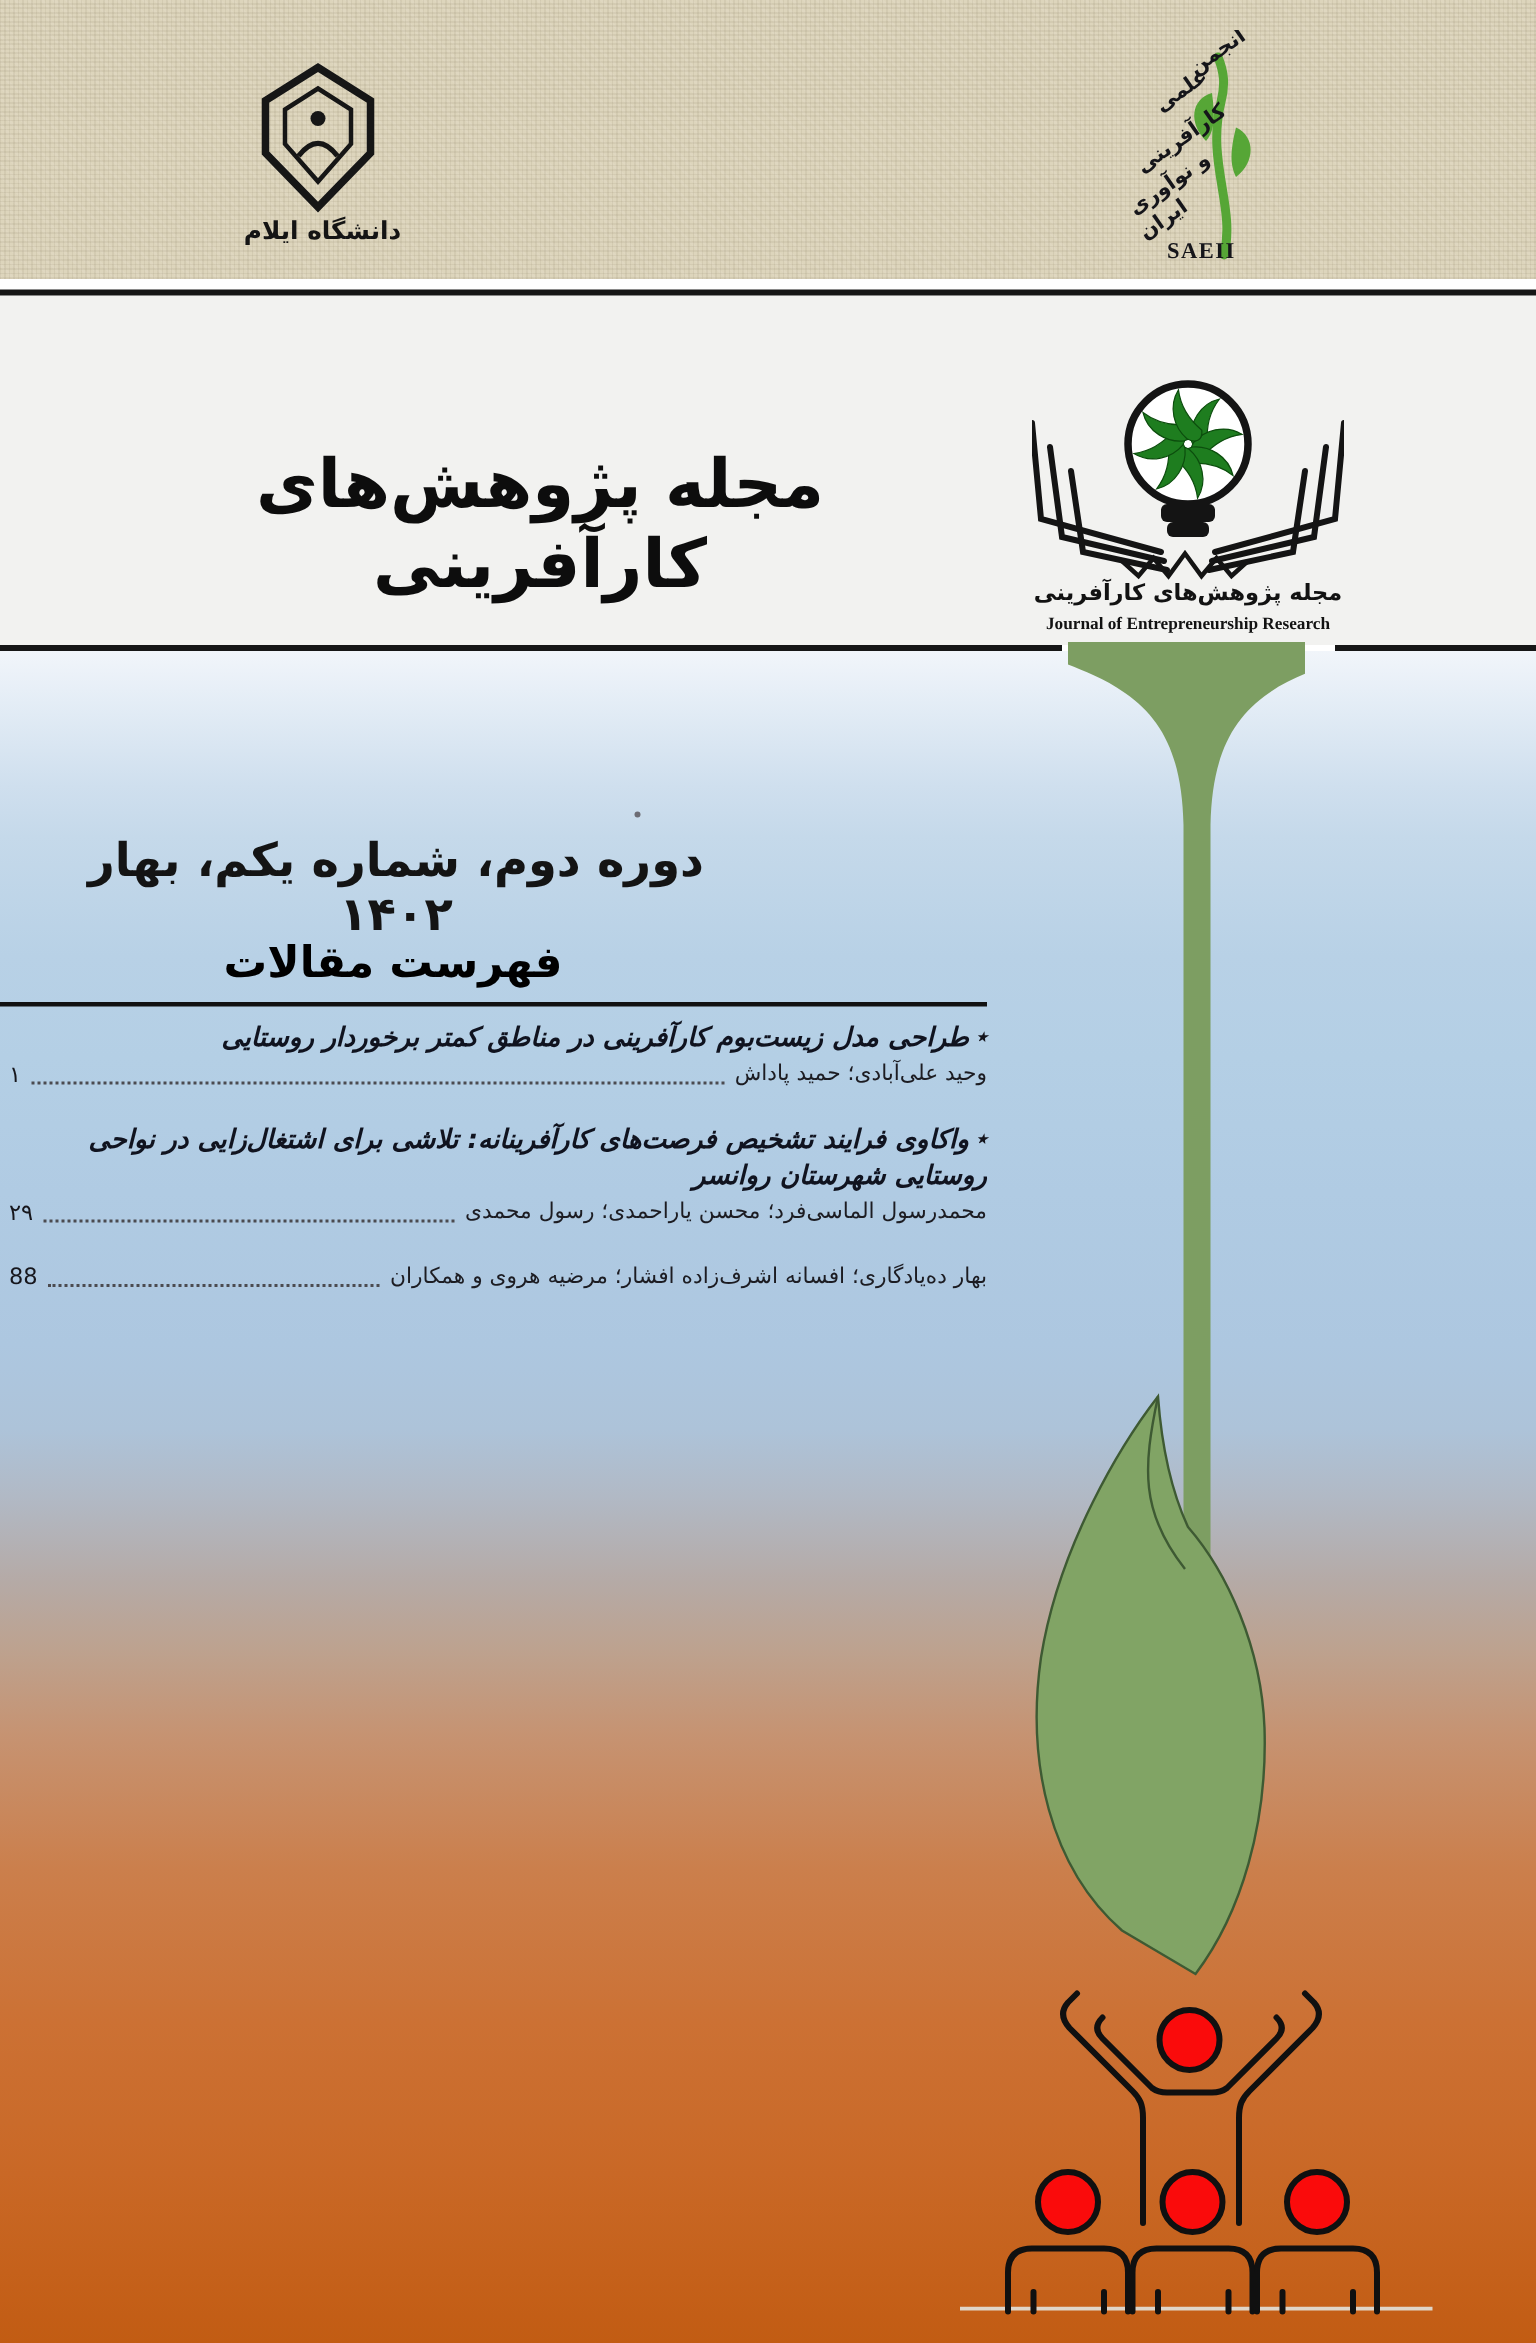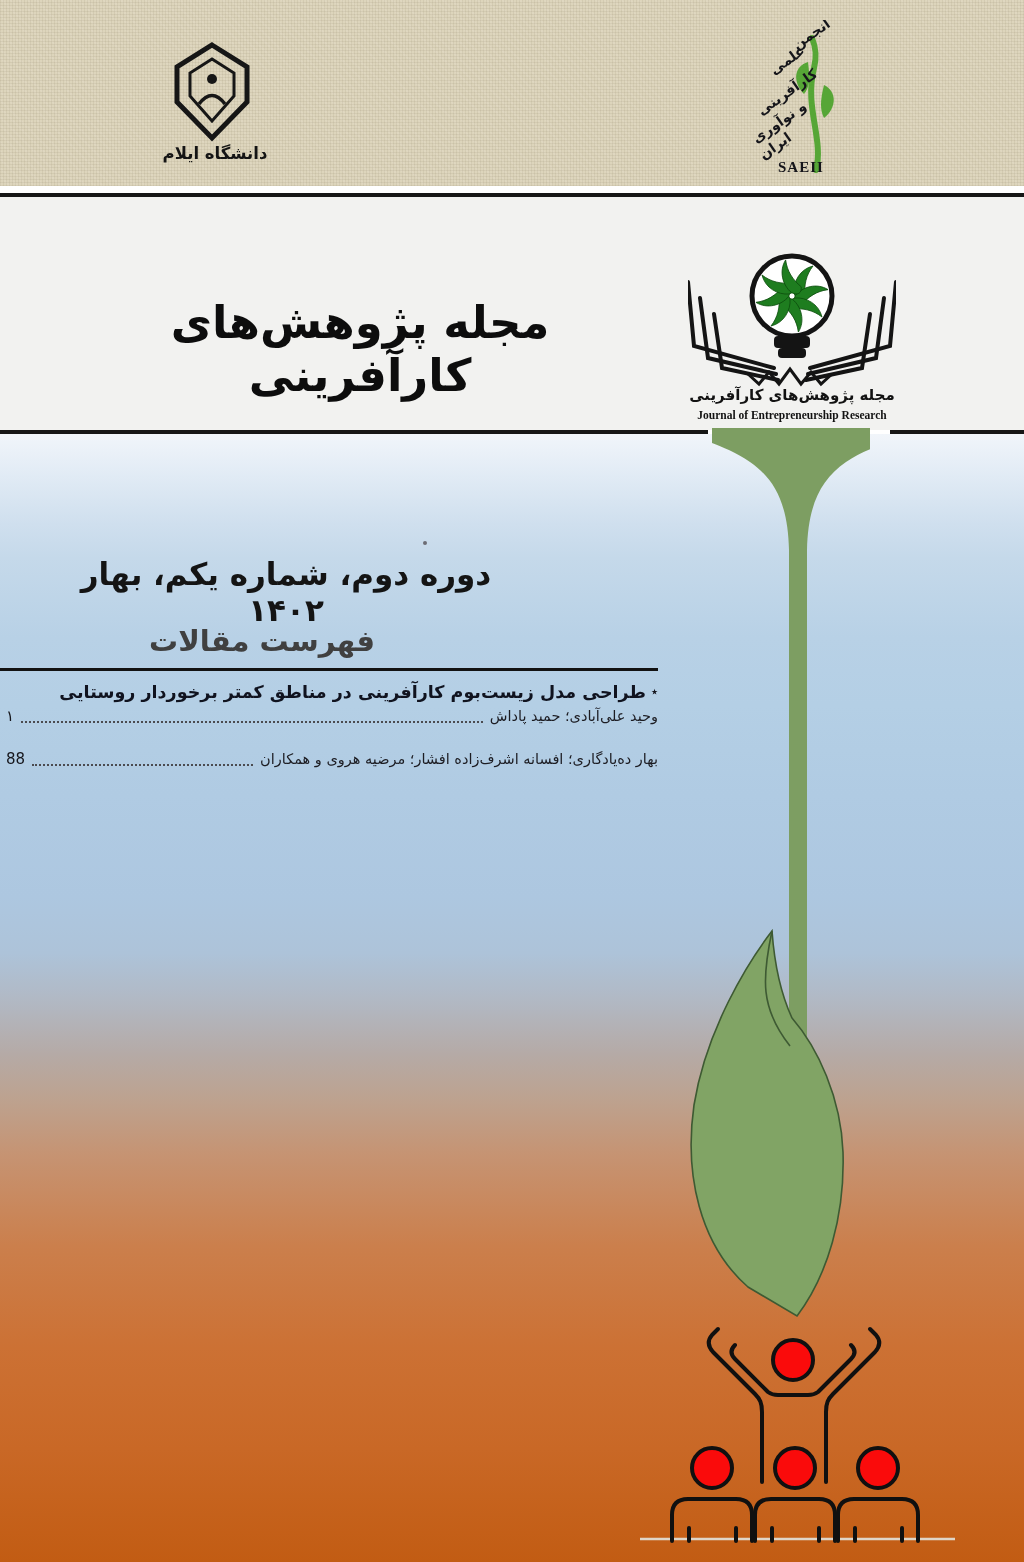--- a/index.html
+++ b/index.html
@@ -33,39 +33,39 @@
   .band-main{
     position:absolute;left:0;top:434px;width:1024px;height:1128px;
     background:linear-gradient(180deg,
       #f1f5fa 0%, #e4edf6 3%, #cfdfee 8%, #c5d9ea 11%,
       #b8d1e6 18%, #b4cfe5 24%, #b0cbe3 32%, #adc7e0 41%,
       #adc3d9 46%, #b1b9c5 50%, #b5aaa6 55%, #bda28f 59%,
       #c69372 64%, #cb7f4c 72%, #cc7134 81%, #c96826 90%, #c25c13 100%);
   }
 
   .issue-line{
-    position:absolute;left:61px;top:556px;width:450px;
+    position:absolute;left:39px;top:556px;width:450px;
     text-align:center;direction:rtl;
     font-size:31px;font-weight:bold;color:#141414;
   }
   .toc-heading{
     position:absolute;left:112px;top:624px;width:300px;
     text-align:center;direction:rtl;
-    font-size:29px;font-weight:bold;color:#404040;
+    font-size:29px;font-weight:bold;color:#000000;
   }
   #toc-rule{left:0;top:668px;width:658px;height:3px;background:#121212;}
 
   .tiny-dot{position:absolute;left:423px;top:541px;width:4px;height:4px;border-radius:50%;background:#6c6c74;}
 
   
   .toc{position:absolute;left:6px;top:680px;width:652px;direction:rtl;}
   .toc-entry{margin-bottom:20px;}
   .toc-title{
     direction:rtl;text-align:right;
-    font-size:17.5px;font-weight:bold;color:#10131f;line-height:24px;
+    font-size:17.5px;font-weight:bold;color:#10131f;line-height:24px;font-style:italic;
   }
   .toc-bullet{font-size:13px;color:#14141c;vertical-align:2px;margin-left:5px;}
   .toc-byline{
     display:flex;direction:rtl;align-items:flex-end;
     font-size:14.5px;color:#1c1c22;line-height:23px;margin-top:1px;
   }
   .toc-authors{white-space:nowrap;}
   .toc-leader{flex:1 1 auto;border-bottom:2px dotted #4b4b50;margin:0 7px 5px 7px;min-width:20px;}
   .toc-page{white-space:nowrap;font-size:15px;color:#16161c;}
 
@@ -160,20 +160,28 @@
     <div class="toc-entry">
       <div class="toc-title"><span class="toc-bullet">٭</span><span>طراحی مدل زیست‌بوم کارآفرینی در مناطق کمتر برخوردار روستایی</span></div>
       <div class="toc-byline">
         <span class="toc-authors">وحید علی‌آبادی؛ حمید پاداش</span>
         <span class="toc-leader"></span>
         <span class="toc-page">۱</span>
       </div>
     </div>
 
 
+    <div class="toc-entry">
+      <div class="toc-title"><span class="toc-bullet">٭</span><span>واکاوی فرایند تشخیص فرصت‌های کارآفرینانه: تلاشی برای اشتغال‌زایی در نواحی روستایی شهرستان روانسر</span></div>
+      <div class="toc-byline">
+        <span class="toc-authors">محمدرسول الماسی‌فرد؛ محسن یاراحمدی؛ رسول محمدی</span>
+        <span class="toc-leader"></span>
+        <span class="toc-page">۲۹</span>
+      </div>
+    </div>
 
 
 
     <div class="toc-entry">
       <div class="toc-byline">
         <span class="toc-authors">بهار ده‌یادگاری؛ افسانه اشرف‌زاده افشار؛ مرضیه هروی و همکاران</span>
         <span class="toc-leader"></span>
         <span class="toc-page">88</span>
       </div>
     </div>

